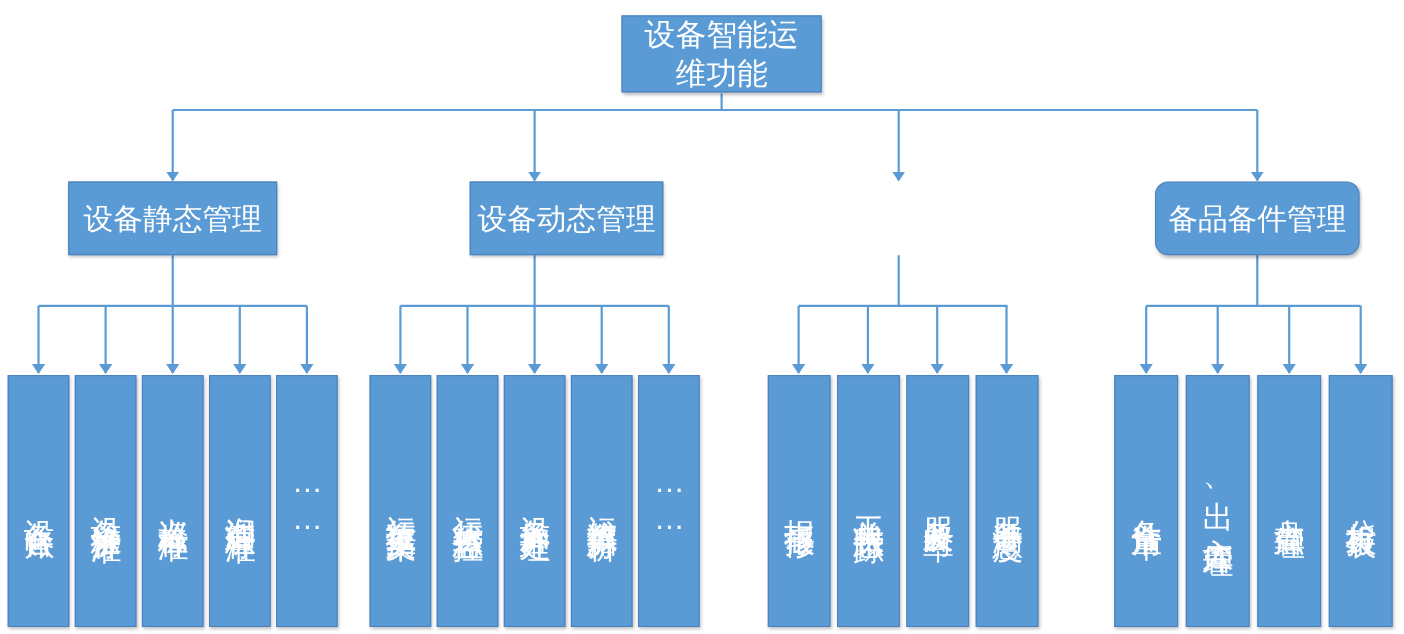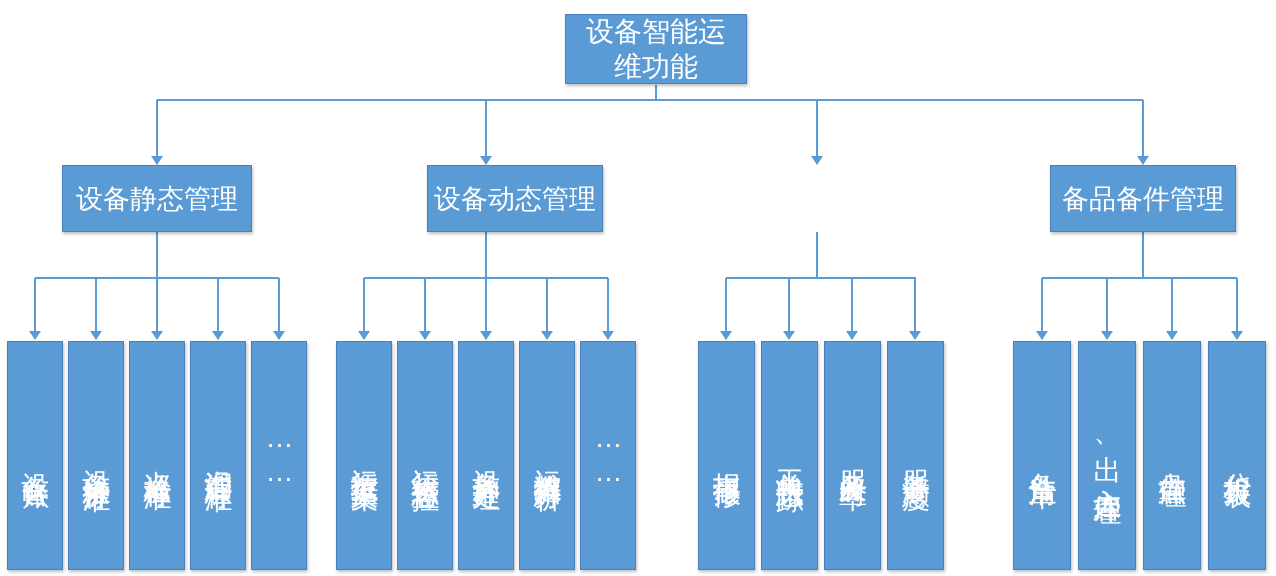--- a/index.html
+++ b/index.html
@@ -73,21 +73,21 @@
       <path d="M1107 278 V339" marker-end="url(#arr)"></path>
       <path d="M1172 278 V339" marker-end="url(#arr)"></path>
       <path d="M1237 278 V339" marker-end="url(#arr)"></path>
     </g>
   </svg>
 
   <div class="box root-box">设备智能运维功能</div>
 
   <div class="box branch-box" style="left:62px;width:190px;">设备静态管理</div>
   <div class="box branch-box" style="left:391px;width:176px;margin-left:36px;">设备动态管理</div>
-  <div class="box branch-box" style="left:1050px;width:186px;">备品备件管理</div>
+  <div class="box branch-box" style="left:1050px;width:186px;border-radius:12px;">备品备件管理</div>
 
   <div class="box leaf-box" style="left:7px;width:56px;">设备台账</div>
   <div class="box leaf-box" style="left:68px;width:56px;">设备维护标准</div>
   <div class="box leaf-box" style="left:129px;width:56px;">点巡检标准</div>
   <div class="box leaf-box" style="left:190px;width:56px;">润滑管理标准</div>
   <div class="box leaf-box" style="left:251px;width:56px;">……</div>
 
   <div class="box leaf-box" style="left:336px;width:56px;">运行数据采集</div>
   <div class="box leaf-box" style="left:397px;width:56px;">运行状态监控</div>
   <div class="box leaf-box" style="left:458px;width:56px;">设备异常处理</div>

